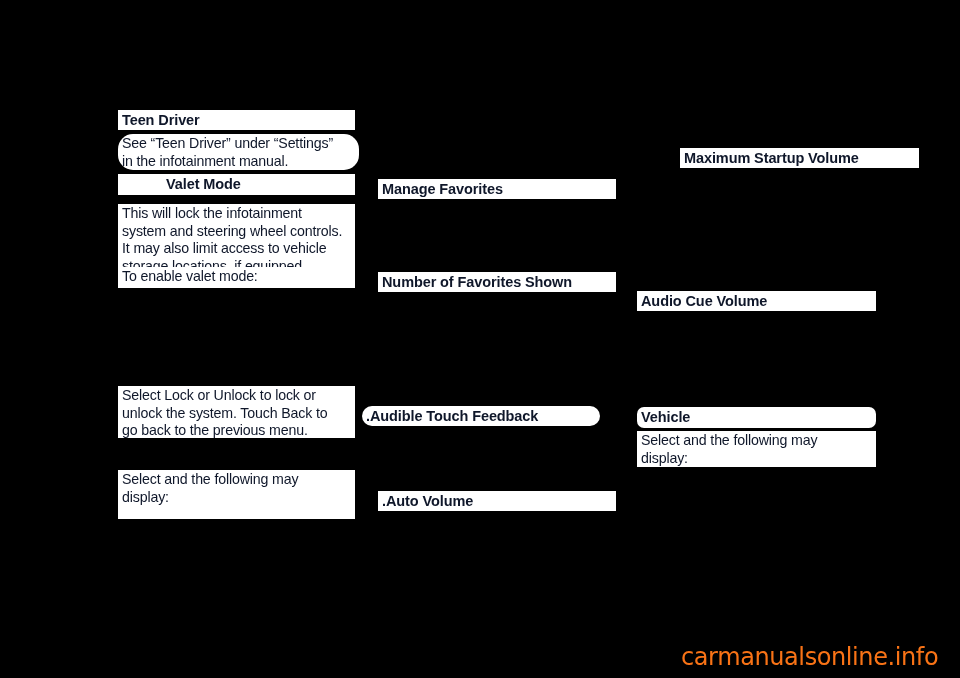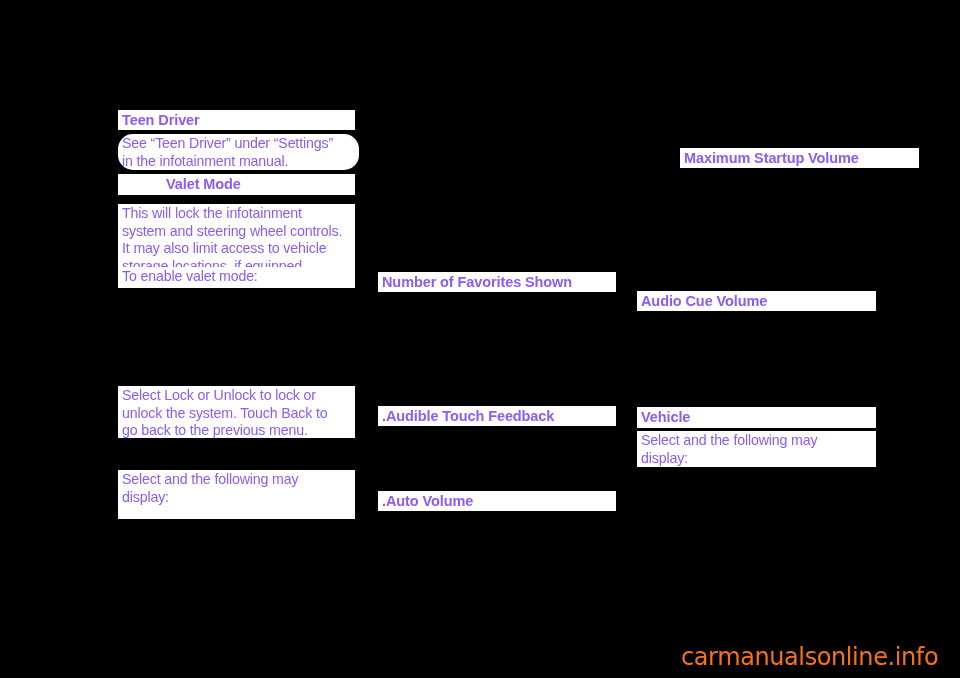--- a/index.html
+++ b/index.html
@@ -21,21 +21,21 @@
   .page {
     position: absolute;
     inset: 0;
     background: #000000;
   }
 
   
   .tbox {
     position: absolute;
     background: #ffffff;
-    color: #8b5cf6;
+    color: #0f172a;
     box-sizing: border-box;
     padding: 1px 4px 2px 4px;
     line-height: 17.5px;
     white-space: pre-line;
     overflow: hidden;
   }
   .tbox.head {
     font-weight: bold;
     font-size: 14.5px;
     letter-spacing: -0.1px;
@@ -54,27 +54,27 @@
   #c1-valet-mode-head    { left: 118px; top: 174px; width: 237px; height: 21px; padding-left: 48px; }
   #c1-valet-mode-body    { left: 118px; top: 204px; width: 237px; height: 70px; }
   #c1-enable-valet       { left: 118px; top: 267px; width: 237px; height: 21px; }
   #c1-lock-unlock        { left: 118px; top: 386px; width: 237px; height: 52px; }
   #c1-radio-head         { left: 118px; top: 446px; width: 237px; height: 33px; margin-top: 40px; }
   #c1-radio-body         { left: 118px; top: 470px; width: 237px; height: 36px; }
 
   
   #c2-manage-favorites   { left: 378px; top: 179px; width: 238px; height: 20px; }
   #c2-number-favorites   { left: 378px; top: 272px; width: 238px; height: 20px; }
-  #c2-audible-touch      { left: 378px; top: 406px; width: 238px; height: 20px; }
+  #c2-audible-touch      { left: 362px; top: 406px; width: 238px; height: 20px; border-radius: 10px; }
   #c2-auto-volume        { left: 378px; top: 491px; width: 238px; height: 20px; }
 
   
   #c3-max-startup-volume { left: 637px; top: 148px; width: 239px; height: 20px; margin-left: 43px; }
   #c3-audio-cue-volume   { left: 637px; top: 291px; width: 239px; height: 20px; }
-  #c3-vehicle-head       { left: 637px; top: 407px; width: 239px; height: 21px; }
+  #c3-vehicle-head       { left: 637px; top: 407px; width: 239px; height: 21px; border-radius: 7px; }
   #c3-vehicle-body       { left: 637px; top: 431px; width: 239px; height: 36px; }
 
   
   .watermark {
     position: absolute;
     left: 681px;
     top: 643px;
     font-size: 24px;
     font-weight: normal;
     letter-spacing: -0.4px;
@@ -104,20 +104,21 @@
 
   <div class="tbox body" id="c1-lock-unlock">Select Lock or Unlock to lock or
 unlock the system. Touch Back to
 go back to the previous menu.</div>
 
   <div class="tbox head" id="c1-radio-head">Radio</div>
 
   <div class="tbox body" id="c1-radio-body">Select and the following may
 display:</div>
 
+  <div class="tbox head" id="c2-manage-favorites">Manage Favorites</div>
 
   <div class="tbox head" id="c2-number-favorites">Number of Favorites Shown</div>
 
   <div class="tbox head" id="c2-audible-touch">.Audible Touch Feedback</div>
 
   <div class="tbox head" id="c2-auto-volume">.Auto Volume</div>
 
   <div class="tbox head" id="c3-max-startup-volume">Maximum Startup Volume</div>
 
   <div class="tbox head" id="c3-audio-cue-volume">Audio Cue Volume</div>

